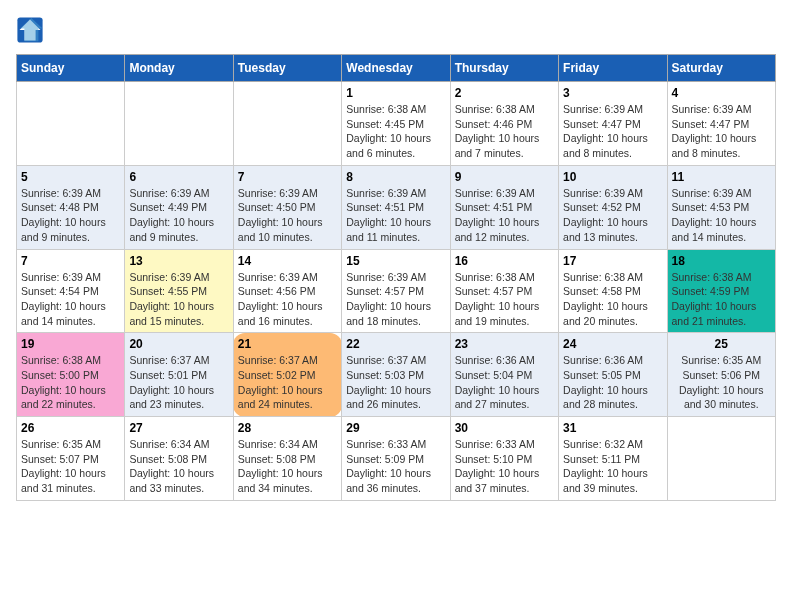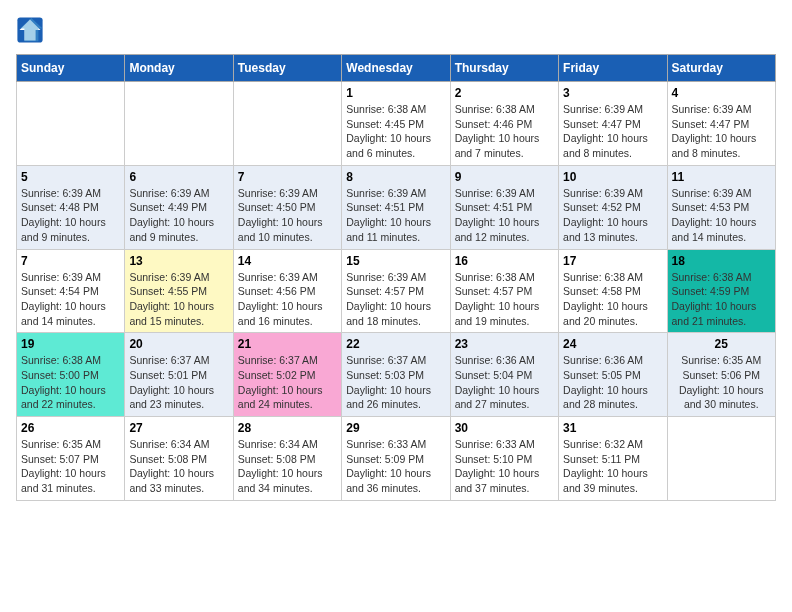--- a/index.html
+++ b/index.html
@@ -250,35 +250,35 @@
         </td>
         <td style="background-color: #14b8a6;">
           <div class="day-number">18</div>
           <div class="day-info" style="white-space: pre-line;">Sunrise: 6:38 AM
 Sunset: 4:59 PM
 Daylight: 10 hours
 and 21 minutes.</div>
         </td>
       </tr>
       <tr>
-        <td style="background-color: #5eead4;">
+        <td style="background-color: #f9a8d4;">
           <div class="day-number">19</div>
           <div class="day-info" style="white-space: pre-line;">Sunrise: 6:38 AM
 Sunset: 5:00 PM
 Daylight: 10 hours
 and 22 minutes.</div>
         </td>
         <td style="background-color: rgb(232, 238, 247);">
           <div class="day-number">20</div>
           <div class="day-info" style="white-space: pre-line;">Sunrise: 6:37 AM
 Sunset: 5:01 PM
 Daylight: 10 hours
 and 23 minutes.</div>
         </td>
-        <td style="background-color: #f9a8d4;">
+        <td style="background-color: #fdba74; border-radius: 12px;">
           <div class="day-number">21</div>
           <div class="day-info" style="white-space: pre-line;">Sunrise: 6:37 AM
 Sunset: 5:02 PM
 Daylight: 10 hours
 and 24 minutes.</div>
         </td>
         <td style="background-color: rgb(232, 238, 247);">
           <div class="day-number">22</div>
           <div class="day-info" style="white-space: pre-line;">Sunrise: 6:37 AM
 Sunset: 5:03 PM

